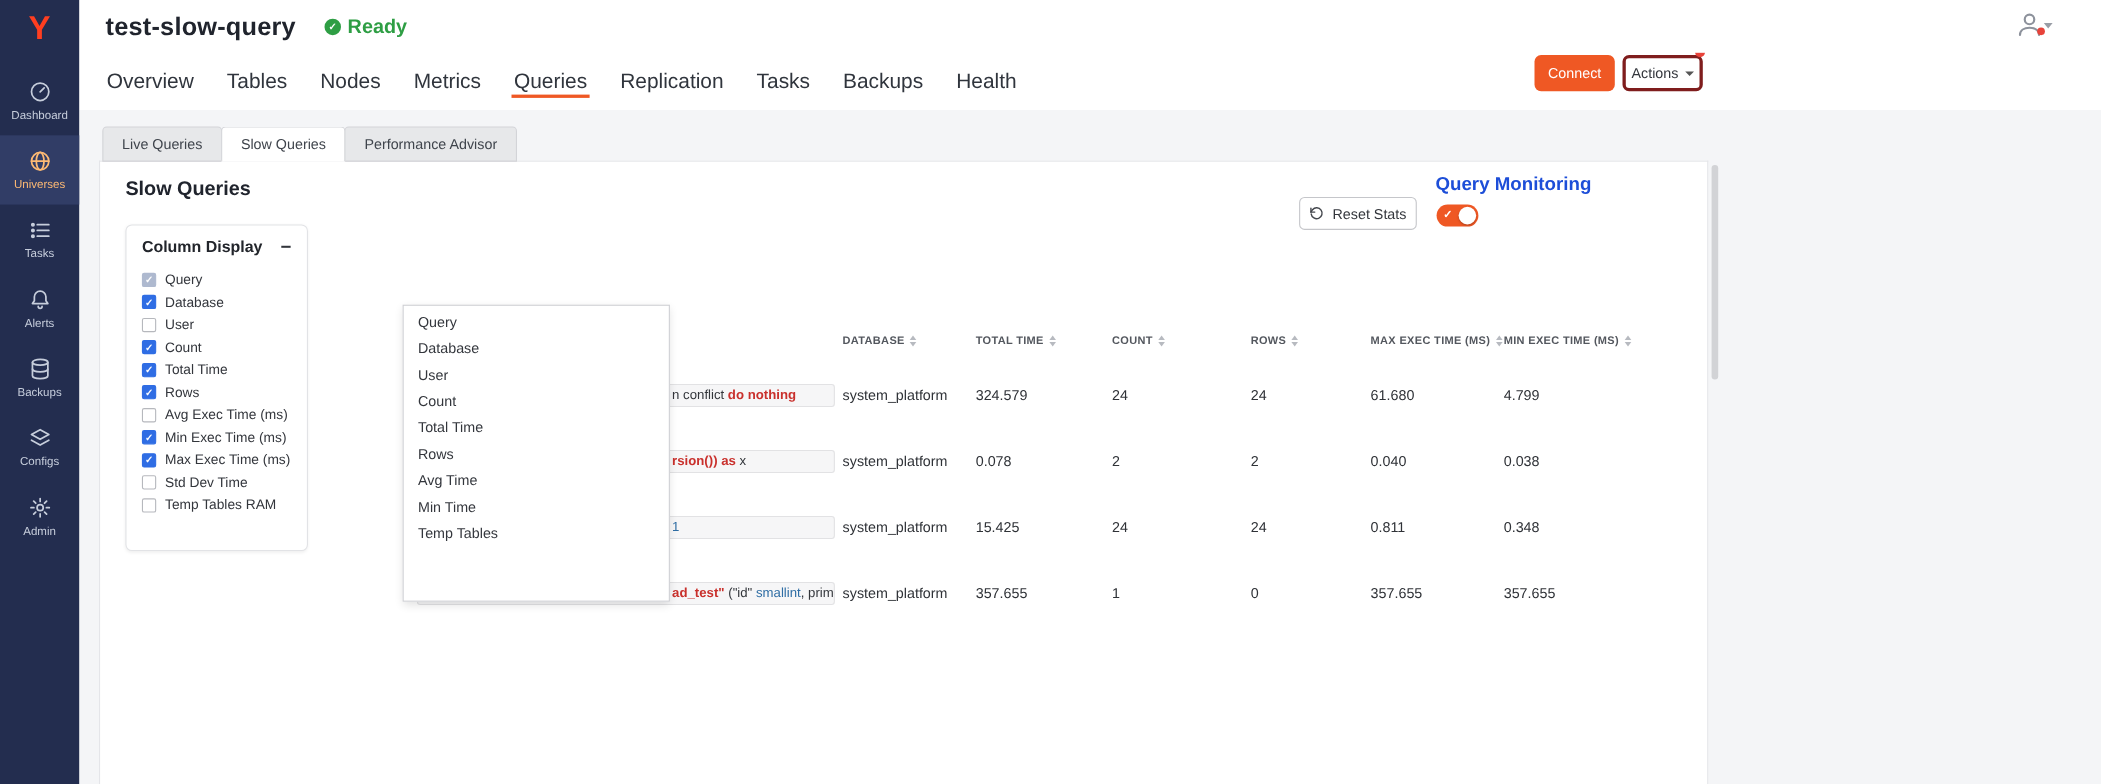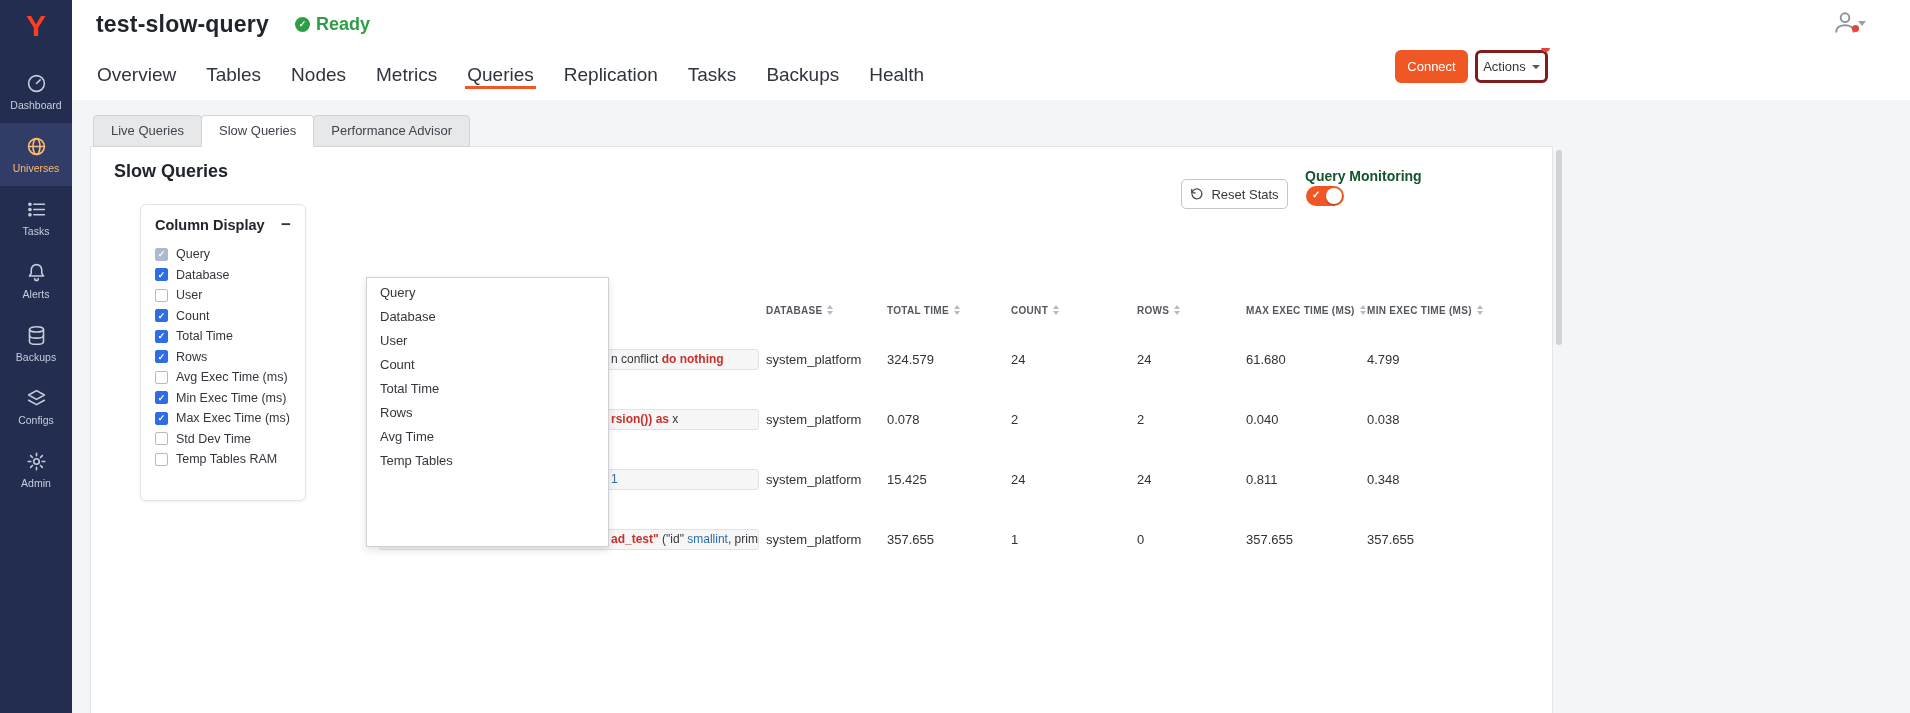--- a/index.html
+++ b/index.html
@@ -40,29 +40,29 @@
 
   
   .content { position:absolute; left:72px; top:100px; right:0; bottom:0; background:#f4f5f7; }
   .subtabs { position:absolute; left:21px; top:15px; display:flex; z-index:5; }
   .subtab { height:32px; line-height:30px; padding:0 17px; font-size:13px; color:#3f444c; background:#e7e8ea; border:1px solid #d3d4d8; margin-right:-1px; border-radius:4px 4px 0 0; cursor:pointer; white-space:nowrap; }
   .subtab.active { background:#fff; border-bottom-color:#fff; position:relative; z-index:6; }
 
   .panel { position:absolute; left:18px; top:46px; width:1463px; bottom:0; background:#fff; border:1px solid #e4e5e9; border-bottom:none; z-index:1; }
   .panel-title { position:absolute; left:23px; top:14px; font-size:18px; font-weight:bold; color:#20242d; }
 
-  .qm-label { position:absolute; left:1214px; top:21px; font-size:14px; font-weight:600; color:#14532d; }
+  .qm-label { position:absolute; left:1214px; top:11px; font-size:17px; font-weight:600; color:#1d4ed8; }
   .toggle { position:absolute; left:1215px; top:39px; width:38px; height:20px; border-radius:10px; background:var(--accent,#ef5824); cursor:pointer; }
   .tg-check { position:absolute; left:6px; top:3px; color:#fff; font-size:10px; font-weight:bold; }
   .tg-knob { position:absolute; right:2px; top:2px; width:16px; height:16px; border-radius:50%; background:#fff; box-shadow:0 1px 2px rgba(0,0,0,.25); }
   .reset-btn { position:absolute; left:1090px; top:32px; width:107px; height:30px; background:#fff; border:1px solid #c5c6ca; border-radius:5px; font-size:13px; color:#33363c; font-family:inherit; display:flex; align-items:center; justify-content:center; gap:7px; cursor:pointer; }
   .reset-btn svg { width:14px; height:14px; color:#44474d; }
 
   
-  .col-card { position:absolute; left:23px; top:57px; width:166px; height:297px; background:#fff; border:1px solid #e2e3e6; border-radius:6px; box-shadow:0 1px 3px rgba(0,0,0,.06); padding:12px 14px;margin-left:26px; }
+  .col-card { position:absolute; left:23px; top:57px; width:166px; height:297px; background:#fff; border:1px solid #e2e3e6; border-radius:6px; box-shadow:0 1px 3px rgba(0,0,0,.06); padding:12px 14px; }
   .col-head { display:flex; align-items:center; justify-content:space-between; }
   .col-title { font-size:14.5px; font-weight:bold; color:#22252b; }
   .collapse-btn { font-size:17px; font-weight:bold; color:#33363c; cursor:pointer; line-height:14px; }
   .col-list { margin-top:11px; display:flex; flex-direction:column; }
   .cd-row { display:flex; align-items:center; gap:8px; height:20.5px; cursor:pointer; }
   .cb { width:13px; height:13px; border-radius:2px; border:1px solid #b6b8bd; background:#fff; color:#fff; font-size:9px; font-weight:bold; display:flex; align-items:center; justify-content:center; flex:0 0 13px; }
   .cb.on { background:var(--checkbox-blue,#2f6de4); border-color:var(--checkbox-blue,#2f6de4); }
   .cb.on.dis { background:var(--checkbox-disabled,#aeb9cf); border-color:var(--checkbox-disabled,#aeb9cf); }
   .cd-label { font-size:12.5px; color:#33363c; white-space:nowrap; }
 
@@ -385,18 +385,19 @@
       </div>
 
     <div class="dropdown">
         <div class="dd-item">Query</div>
         <div class="dd-item">Database</div>
         <div class="dd-item">User</div>
         <div class="dd-item">Count</div>
         <div class="dd-item">Total Time</div>
         <div class="dd-item">Rows</div>
         <div class="dd-item">Avg Time</div>
+        <div class="dd-item">Min Time</div>
         <div class="dd-item">Temp Tables</div>
       </div>
   </div>
 
   <div class="scroll-thumb"></div>
 </div>
 
 </body></html>

